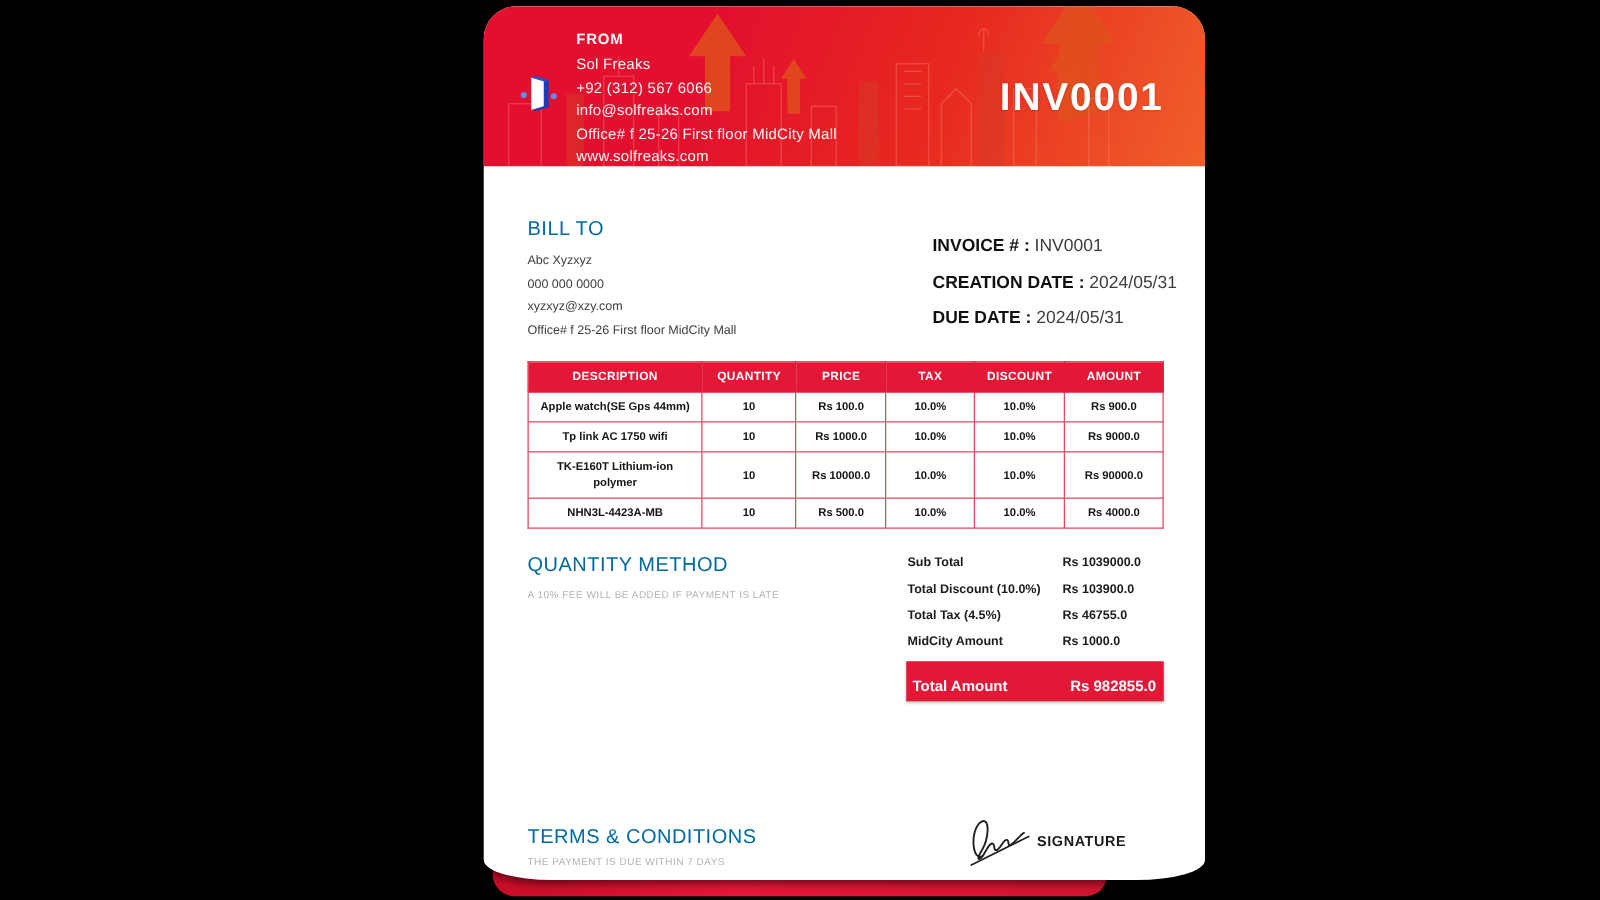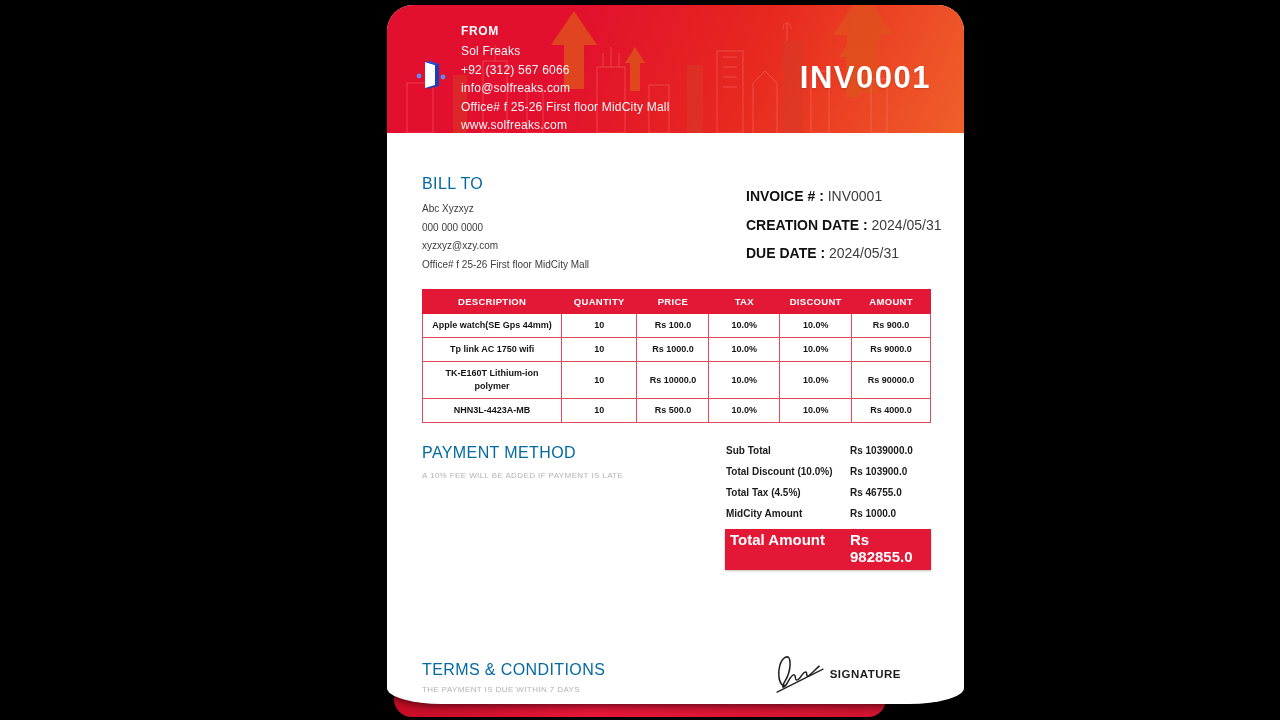--- a/index.html
+++ b/index.html
@@ -70,25 +70,25 @@
   
   .pay-totals{display:flex;margin-top:17px;align-items:flex-start;}
   .payment{flex:1;padding-top:4px;}
   .pm-note{font-size:8px;color:var(--muted);letter-spacing:.4px;margin-top:9px;}
   .totals{width:206px;}
   .totals-row{display:flex;font-size:10px;font-weight:bold;color:#1b1b1b;padding:5px 0 5px 1px;}
   .totals-row .t-lbl{width:124px;}
   .totals-row .t-val{flex:1;}
   .total-bar{
     display:flex;background:var(--crimson);color:#fff;
-    font-size:15px;font-weight:bold;padding:2px 0 5px 5px;margin-top:5px;
+    font-size:12px;font-weight:bold;padding:13px 0 5px 5px;margin-top:5px;
     box-shadow:0 1px 2px rgba(0,0,0,.25);
   }
   .total-bar .t-lbl{width:120px;}
-  .total-bar .t-val{flex:1;}
+  .total-bar .t-val{flex:1;text-align:center;}
   
   .page-footer{
     position:absolute;left:35px;right:33px;bottom:10px;
     display:flex;justify-content:space-between;align-items:flex-end;
   }
   .terms .pm-note{margin-top:6px;}
   .sig{display:flex;flex-direction:row;align-items:center;margin-right:30px;}
   .sig-label{font-size:11.5px;font-weight:bold;color:#1c1c1c;letter-spacing:.5px;margin-top:4px;}
 </style>
 </head>
@@ -231,21 +231,21 @@
               <td>Rs 500.0</td>
               <td>10.0%</td>
               <td>10.0%</td>
               <td>Rs 4000.0</td>
             </tr>
           </tbody>
       </table>
 
       <div class="pay-totals">
         <div class="payment">
-          <div class="section-title">PAYMENT METHOD</div>
+          <div class="section-title">QUANTITY METHOD</div>
           <div class="pm-note">A 10% FEE WILL BE ADDED IF PAYMENT IS LATE</div>
         </div>
 
         <div class="totals">
           <div>
 
               <div class="totals-row">
                 <span class="t-lbl">Sub Total</span>
                 <span class="t-val">Rs 1039000.0</span>
               </div>

